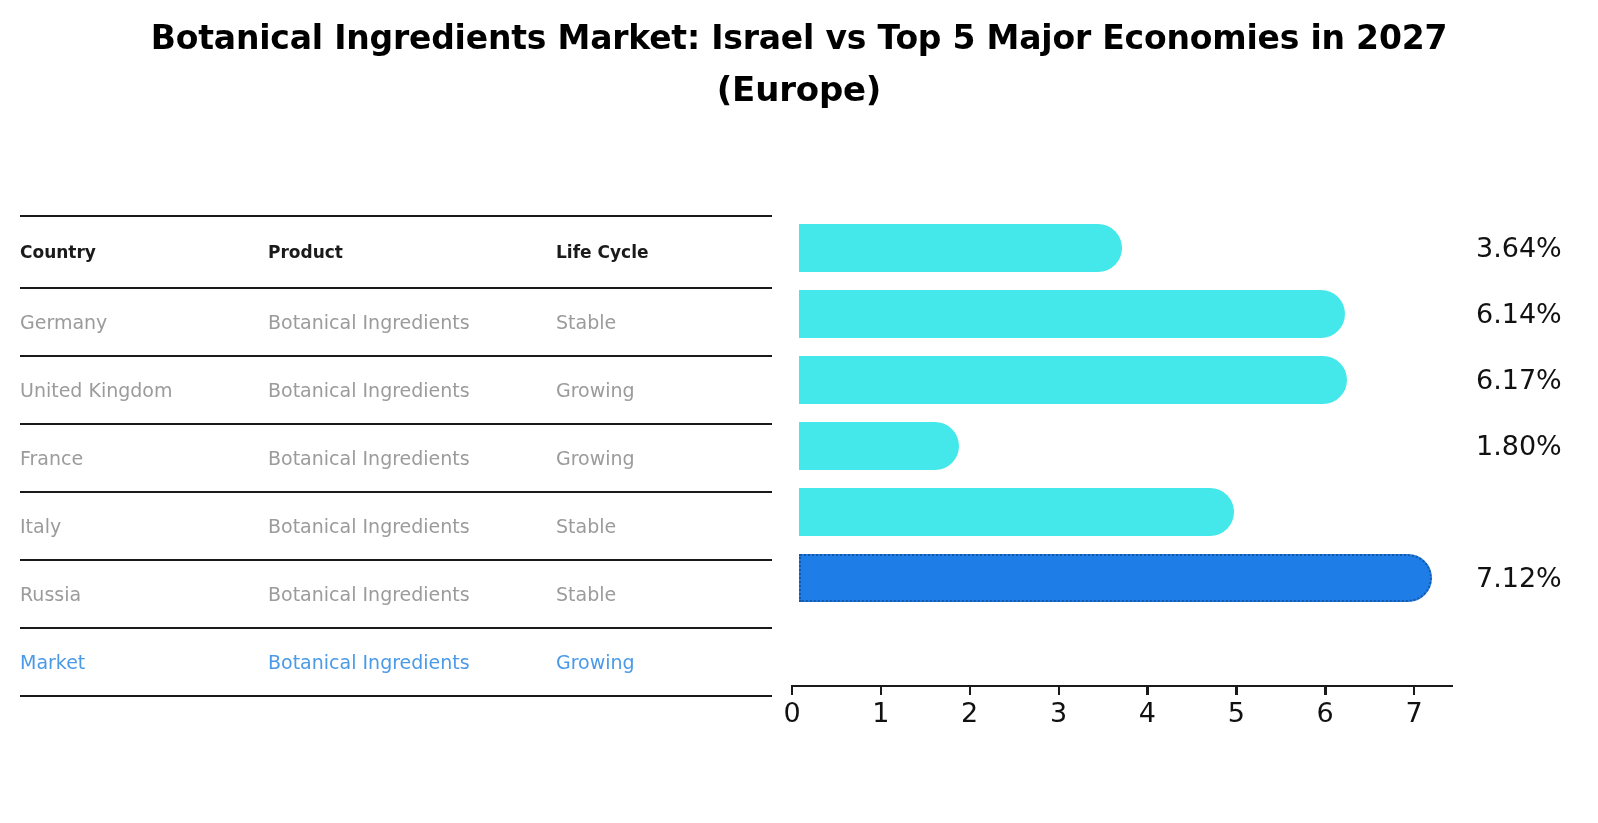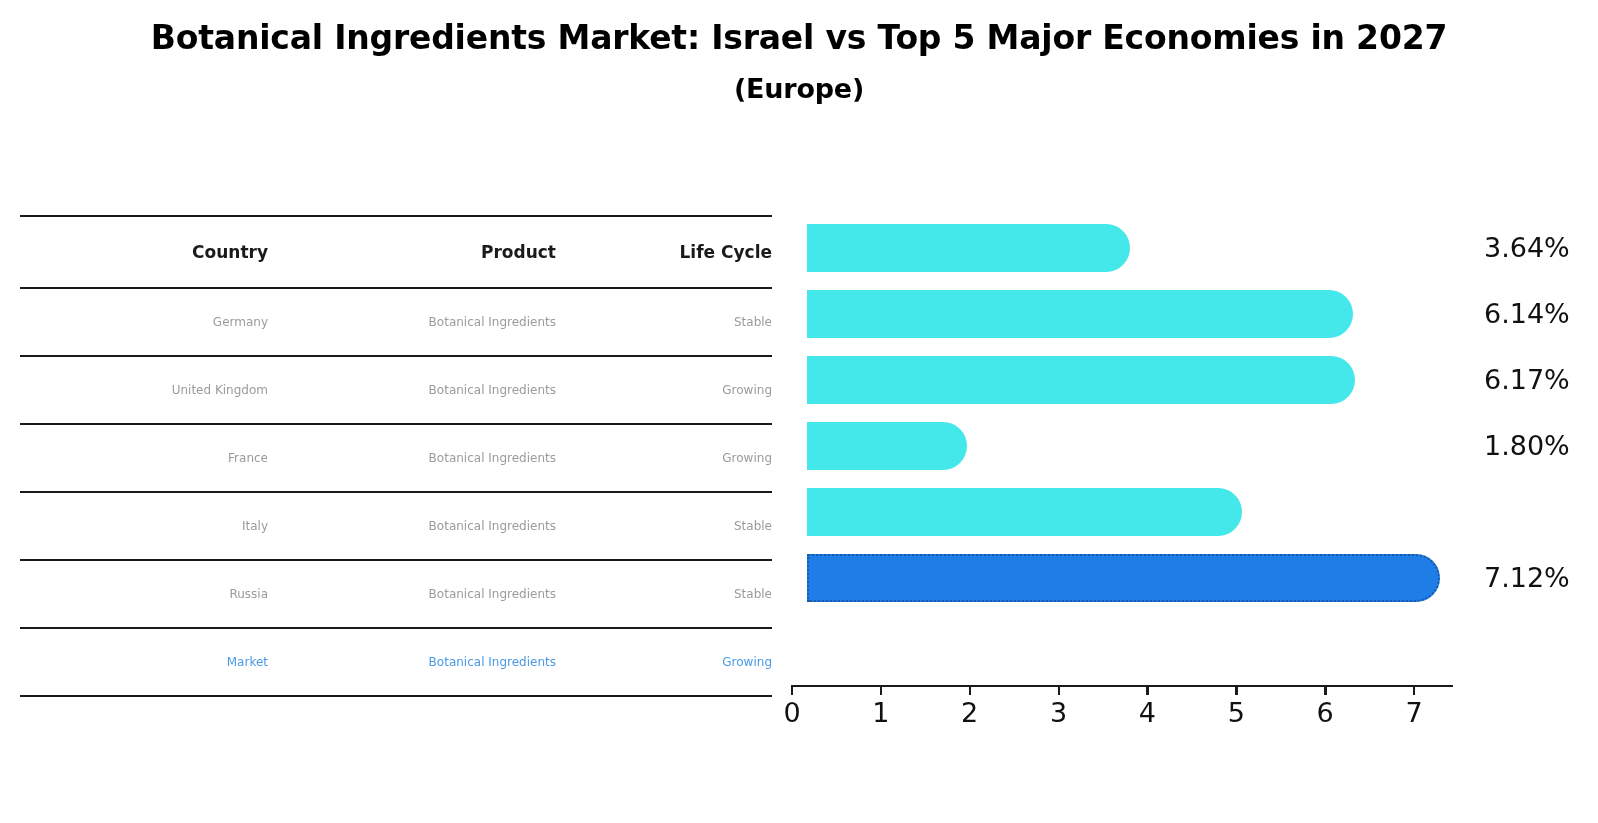--- a/index.html
+++ b/index.html
@@ -25,21 +25,21 @@
   }
   .title-line {
     font-size: 33px;
     font-weight: bold;
     color: #000000;
     letter-spacing: -0.2px;
     line-height: 56px;
     white-space: nowrap;
   }
   .title-line.sub {
-    font-size: 27px;
+    font-size: 34px;
     line-height: 46px;
   }
 
   
   .figure {
     position: absolute;
     left: 0;
     top: 0;
     width: 1598px;
     height: 823px;
@@ -55,56 +55,56 @@
   .tbl {
     border-collapse: collapse;
     width: 752px;
     table-layout: fixed;
   }
   .tbl col.c-country { width: 248px; }
   .tbl col.c-product { width: 288px; }
   .tbl col.c-life    { width: 216px; }
 
   .tbl th, .tbl td {
-    text-align: right;
+    text-align: left;
     padding: 0;
     height: 66px;
     vertical-align: middle;
     border: none;
     margin-top: 48px;
   }
   .tbl thead th {
     font-size: 17px;
     font-weight: bold;
     color: #1a1a1a;
     border-top: 2.2px solid #1a1a1a;
     border-bottom: 2.2px solid #1a1a1a;
     height: 70px;
   }
   .tbl tbody td {
-    font-size: 12px;
+    font-size: 19px;
     font-weight: normal;
     color: #9b9b9b;
     border-bottom: 2.2px solid #1a1a1a;
   }
   .tbl tbody tr.highlight-row td {
     color: #4a9ae8;
   }
 
   
   .chart-panel {
     position: absolute;
     left: 778px;
     top: 215px;
     width: 800px;
     height: 520px;
   }
   .plot-area {
     position: absolute;
-    left: 16px;
+    left: 8px;
     top: 0;
     width: 670px;
     height: 470px;
   }
   .bar-row {
     position: absolute;
     left: 0;
     height: 66px;
     width: 670px;
   }

